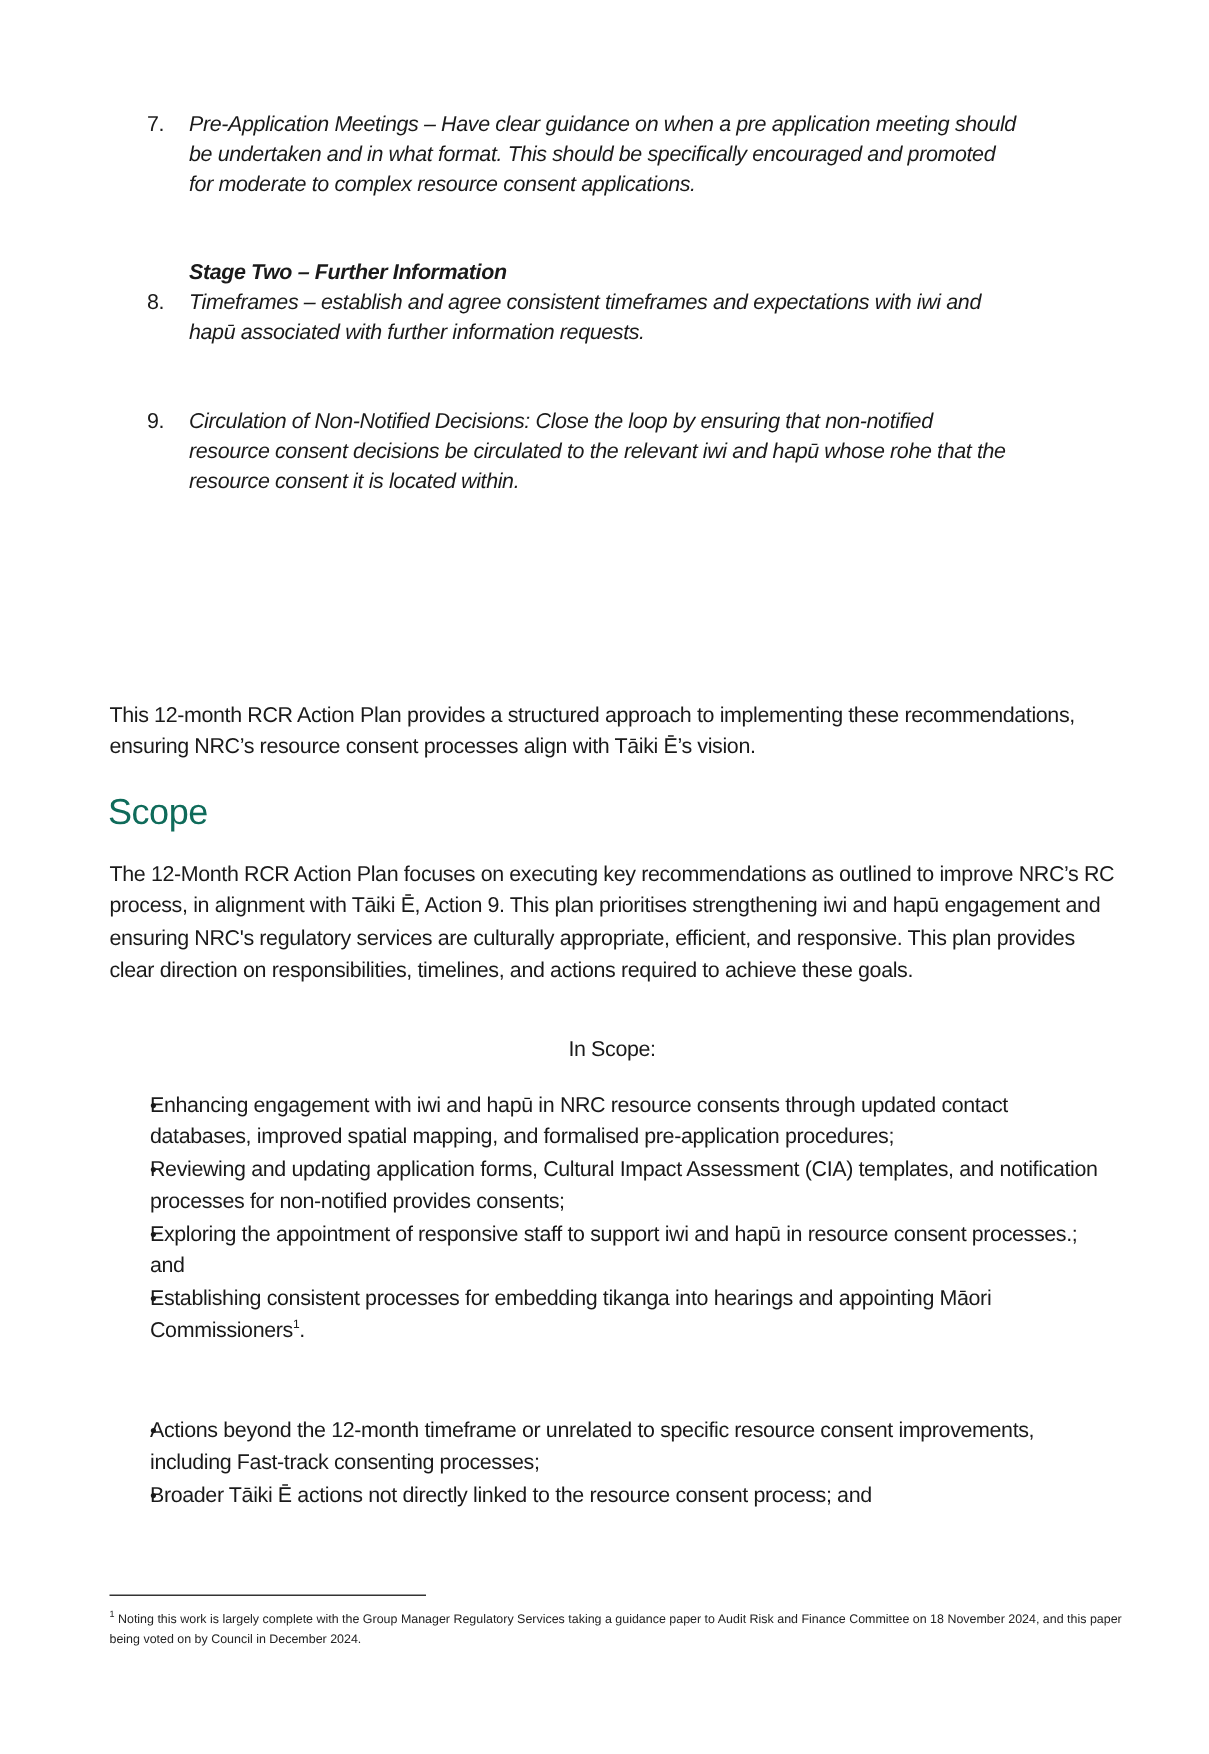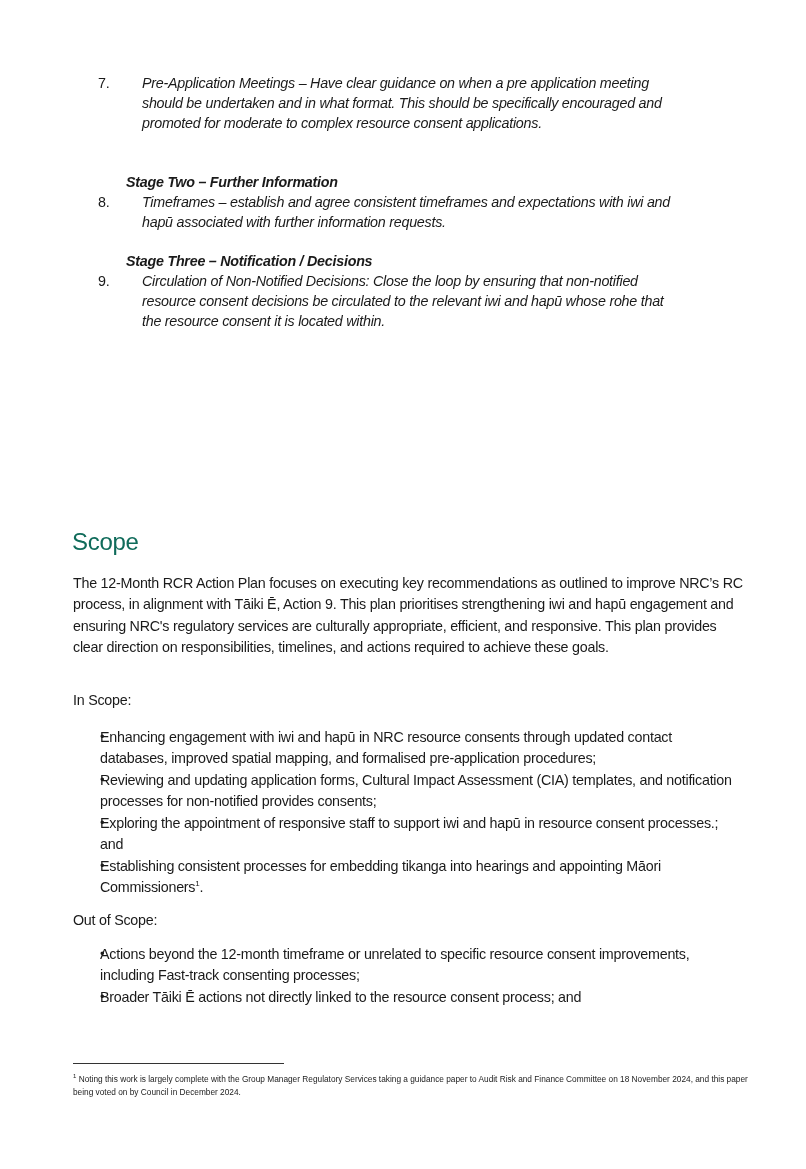--- a/index.html
+++ b/index.html
@@ -4,21 +4,21 @@
   <style>
     html, body { margin: 0; padding: 0; background: #ffffff; }
     body {
       width: 806px; height: 1169px; position: relative; overflow: hidden;
       font-family: "Liberation Sans", sans-serif; color: #1a1a1a;
     }
     .page { position: absolute; left: 0; top: 0; width: 806px; height: 1169px; }
     .txt { font-size: 14.3px; line-height: 20px; letter-spacing: -0.25px; }
     .num-item { position: absolute; left: 98px; width: 580px; }
     .num-item .n { position: absolute; left: 0; top: 0; width: 28px; font-style: normal; }
-    .num-item .b { margin-left: 44px; font-style: italic; }
+    .num-item .b { margin-left: 28px; font-style: italic; }
     .stage { position: absolute; left: 126px; font-weight: bold; font-style: italic; }
     .para { position: absolute; left: 73px; width: 670px; line-height: 21.3px; }
     .h1 {
       position: absolute; left: 72px; top: 528px;
       font-size: 24px; color: #0f6b5a; letter-spacing: -0.3px; font-weight: normal;
     }
     .bullet { position: absolute; left: 100px; width: 640px; }
     .bullet .dot { position: absolute; left: 0; top: 0; width: 26px; font-size: 13px; }
     .bullet .b { line-height: 21.3px; }
     sup { font-size: 8px; vertical-align: super; line-height: 0; }
@@ -36,54 +36,53 @@
     <div class="b">Pre-Application Meetings – Have clear guidance on when a pre application meeting should be undertaken and in what format. This should be specifically encouraged and promoted for moderate to complex resource consent applications.</div>
   </div>
 
   <div class="stage txt" style="top:172px;">Stage Two – Further Information</div>
 
   <div class="num-item txt" style="top:192px;">
     <span class="n">8.</span>
     <div class="b">Timeframes – establish and agree consistent timeframes and expectations with iwi and hapū associated with further information requests.</div>
   </div>
 
-  <div class="stage txt" style="top:251px;">Stage Three – Notification / Decisions</div>
 
   <div class="num-item txt" style="top:271px;">
     <span class="n">9.</span>
     <div class="b">Circulation of Non-Notified Decisions: Close the loop by ensuring that non-notified resource consent decisions be circulated to the relevant iwi and hapū whose rohe that the resource consent it is located within.</div>
   </div>
 
 
 
+  <div class="para txt" style="top:467px;">This 12-month RCR Action Plan provides a structured approach to implementing these recommendations, ensuring NRC’s resource consent processes align with Tāiki Ē’s vision.</div>
 
   <div class="h1">Scope</div>
 
   <div class="para txt" style="top:573px;">The 12-Month RCR Action Plan focuses on executing key recommendations as outlined to improve NRC’s RC process, in alignment with Tāiki Ē, Action 9. This plan prioritises strengthening iwi and hapū engagement and ensuring NRC's regulatory services are culturally appropriate, efficient, and responsive. This plan provides clear direction on responsibilities, timelines, and actions required to achieve these goals.</div>
 
-  <div class="para txt" style="top:690px;">In Scope:</div>
+  <div class="para txt" style="top:690px;text-align:center;">In Scope:</div>
 
   <div class="bullet txt" style="top:727px;">
     <span class="dot">•</span>
     <div class="b">Enhancing engagement with iwi and hapū in NRC resource consents through updated contact databases, improved spatial mapping, and formalised pre-application procedures;</div>
   </div>
   <div class="bullet txt" style="top:770px;">
     <span class="dot">•</span>
     <div class="b">Reviewing and updating application forms, Cultural Impact Assessment (CIA) templates, and notification processes for non-notified provides consents;</div>
   </div>
   <div class="bullet txt" style="top:813px;">
     <span class="dot">•</span>
     <div class="b">Exploring the appointment of responsive staff to support iwi and hapū in resource consent processes.; and</div>
   </div>
   <div class="bullet txt" style="top:856px;">
     <span class="dot">•</span>
     <div class="b"><span>Establishing consistent processes for embedding tikanga into hearings and appointing Māori Commissioners</span><sup>1</sup><span>.</span></div>
   </div>
 
-  <div class="para txt" style="top:910px;">Out of Scope:</div>
 
   <div class="bullet txt" style="top:944px;">
     <span class="dot">•</span>
     <div class="b">Actions beyond the 12-month timeframe or unrelated to specific resource consent improvements, including Fast-track consenting processes;</div>
   </div>
   <div class="bullet txt" style="top:987px;">
     <span class="dot">•</span>
     <div class="b">Broader Tāiki Ē actions not directly linked to the resource consent process; and</div>
   </div>
 

